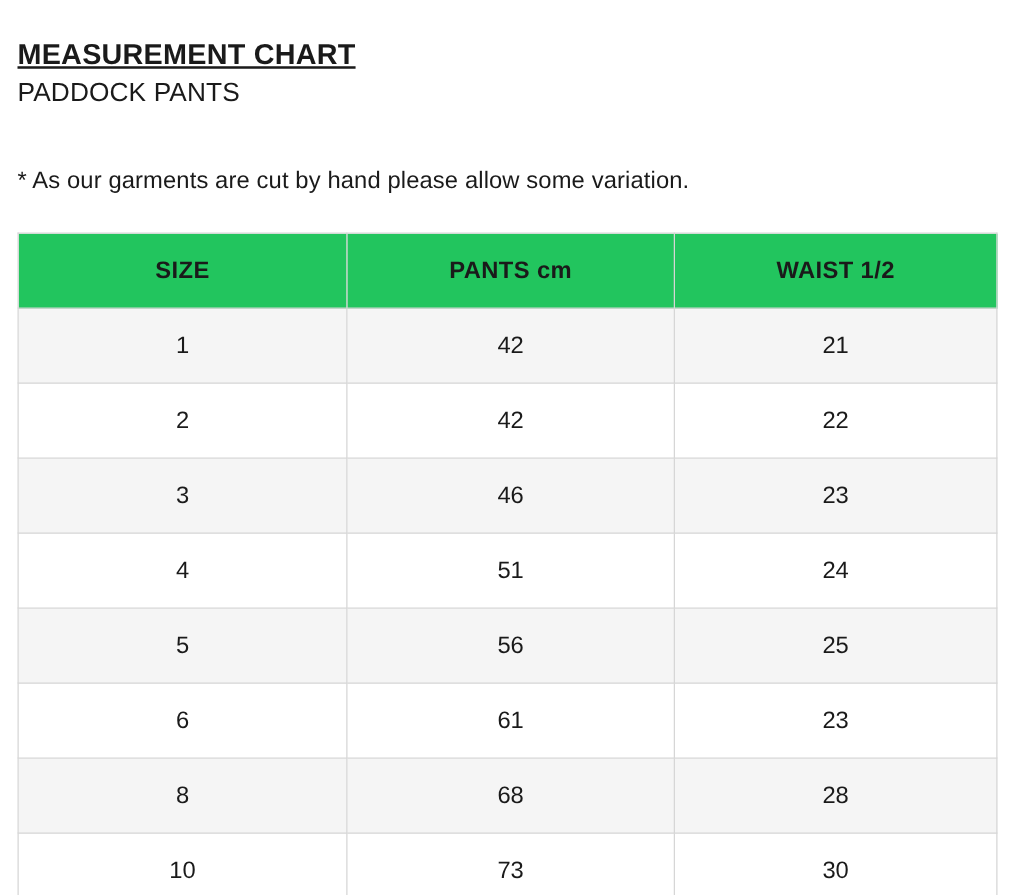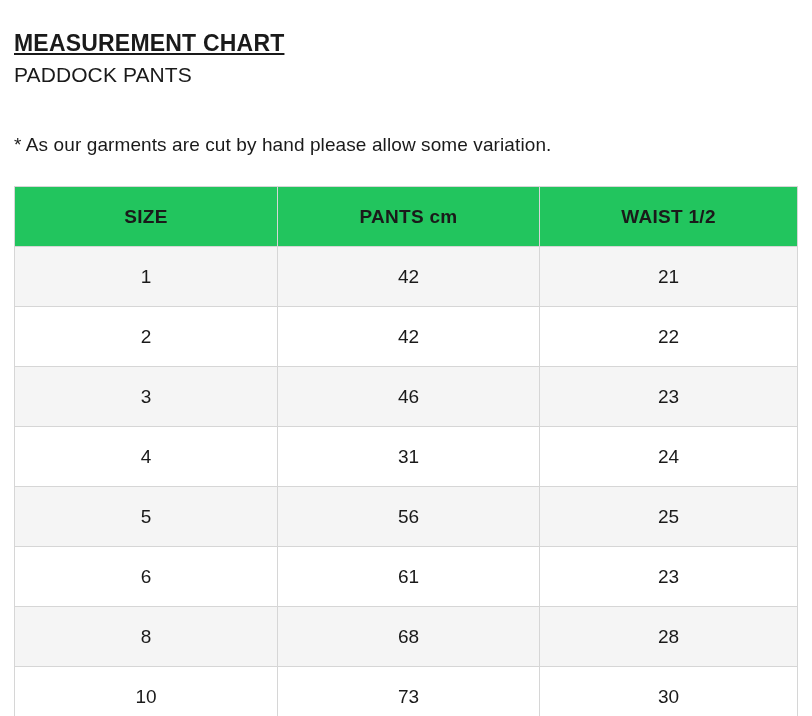--- a/index.html
+++ b/index.html
@@ -112,21 +112,21 @@
         <td>42</td>
         <td>22</td>
       </tr>
       <tr class="row-alt">
         <td>3</td>
         <td>46</td>
         <td>23</td>
       </tr>
       <tr class="row-plain">
         <td>4</td>
-        <td>31</td>
+        <td>51</td>
         <td>24</td>
       </tr>
       <tr class="row-alt">
         <td>5</td>
         <td>56</td>
         <td>25</td>
       </tr>
       <tr class="row-plain">
         <td>6</td>
         <td>61</td>

